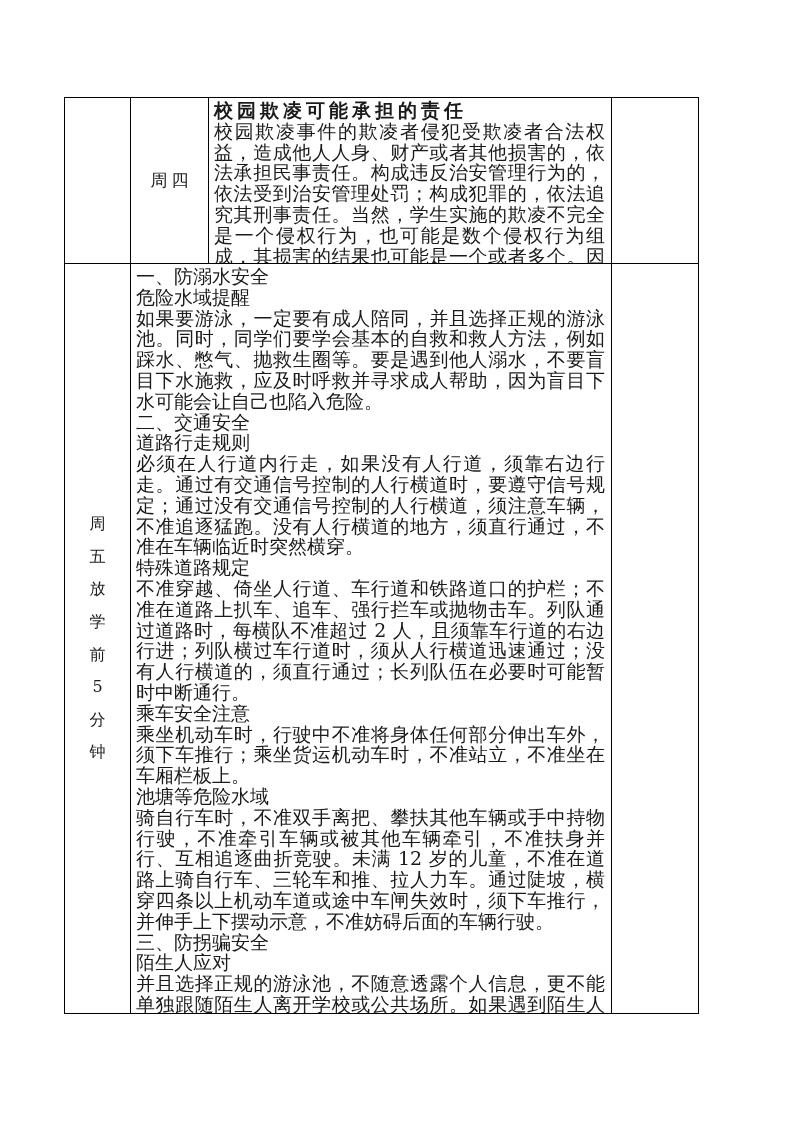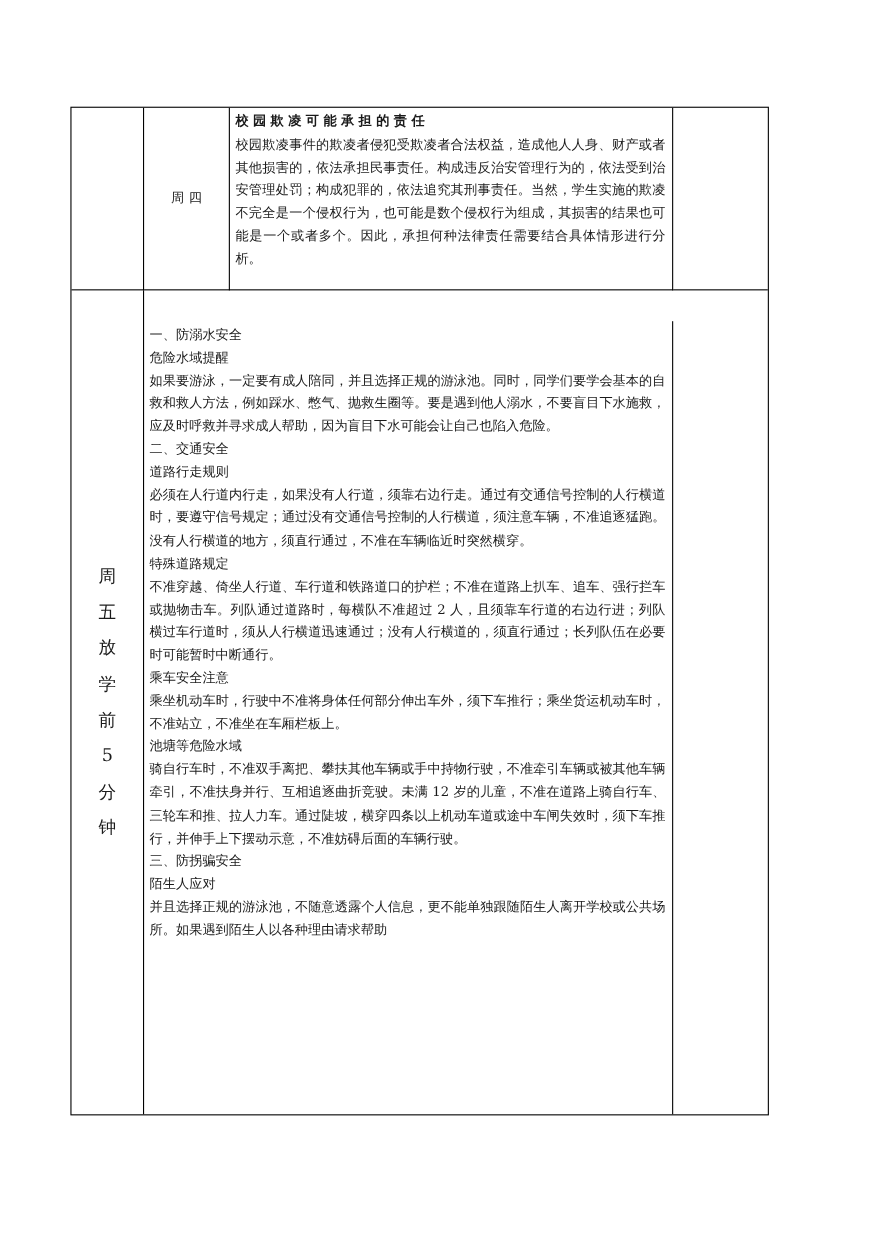--- a/index.html
+++ b/index.html
@@ -31,38 +31,38 @@
   .cell {
     box-sizing: border-box;
     overflow: hidden;
   }
   .br { border-right: 1px solid #000000; }
   .bb { border-bottom: 1px solid #000000; }
   .day-cell {
     display: flex;
     align-items: center;
     justify-content: center;
-    font-size: 12px;
+    font-size: 17px;
     letter-spacing: 4px;
     text-indent: 4px;
   }
   .vday-cell {
     display: flex;
     flex-direction: column;
     align-items: center;
     justify-content: center;
     font-size: 16px;
   }
   .vday-cell .vchar {
     line-height: 32.6px;
     text-align: center;
   }
   .content-cell {
     padding: 2px 6px 0 5px;
-    font-size: 12px;
+    font-size: 19px;
     line-height: 20.8px;
     text-align: justify;
     text-justify: inter-ideograph;
   }
   .content-cell p {
     margin: 0;
     padding: 0;
   }
   .section-title {
     font-weight: bold;
@@ -93,21 +93,21 @@
       <div class="vchar">周</div>
       <div class="vchar">五</div>
       <div class="vchar">放</div>
       <div class="vchar">学</div>
       <div class="vchar">前</div>
       <div class="vchar">5</div>
       <div class="vchar">分</div>
       <div class="vchar">钟</div>
     </div>
 
-    <div class="cell br content-cell" style="grid-column: 2 / 4; margin-top: 28px;">
+    <div class="cell br content-cell" style="grid-column: 2 / 4;">
       <p>一、防溺水安全</p>
       <p>危险水域提醒</p>
       <p>如果要游泳，一定要有成人陪同，并且选择正规的游泳池。同时，同学们要学会基本的自救和救人方法，例如踩水、憋气、抛救生圈等。要是遇到他人溺水，不要盲目下水施救，应及时呼救并寻求成人帮助，因为盲目下水可能会让自己也陷入危险。</p>
       <p>二、交通安全</p>
       <p>道路行走规则</p>
       <p>必须在人行道内行走，如果没有人行道，须靠右边行走。通过有交通信号控制的人行横道时，要遵守信号规定；通过没有交通信号控制的人行横道，须注意车辆，不准追逐猛跑。没有人行横道的地方，须直行通过，不准在车辆临近时突然横穿。</p>
       <p>特殊道路规定</p>
       <p>不准穿越、倚坐人行道、车行道和铁路道口的护栏；不准在道路上扒车、追车、强行拦车或抛物击车。列队通过道路时，每横队不准超过 2 人，且须靠车行道的右边行进；列队横过车行道时，须从人行横道迅速通过；没有人行横道的，须直行通过；长列队伍在必要时可能暂时中断通行。</p>
       <p>乘车安全注意</p>
       <p>乘坐机动车时，行驶中不准将身体任何部分伸出车外，须下车推行；乘坐货运机动车时，不准站立，不准坐在车厢栏板上。</p>

